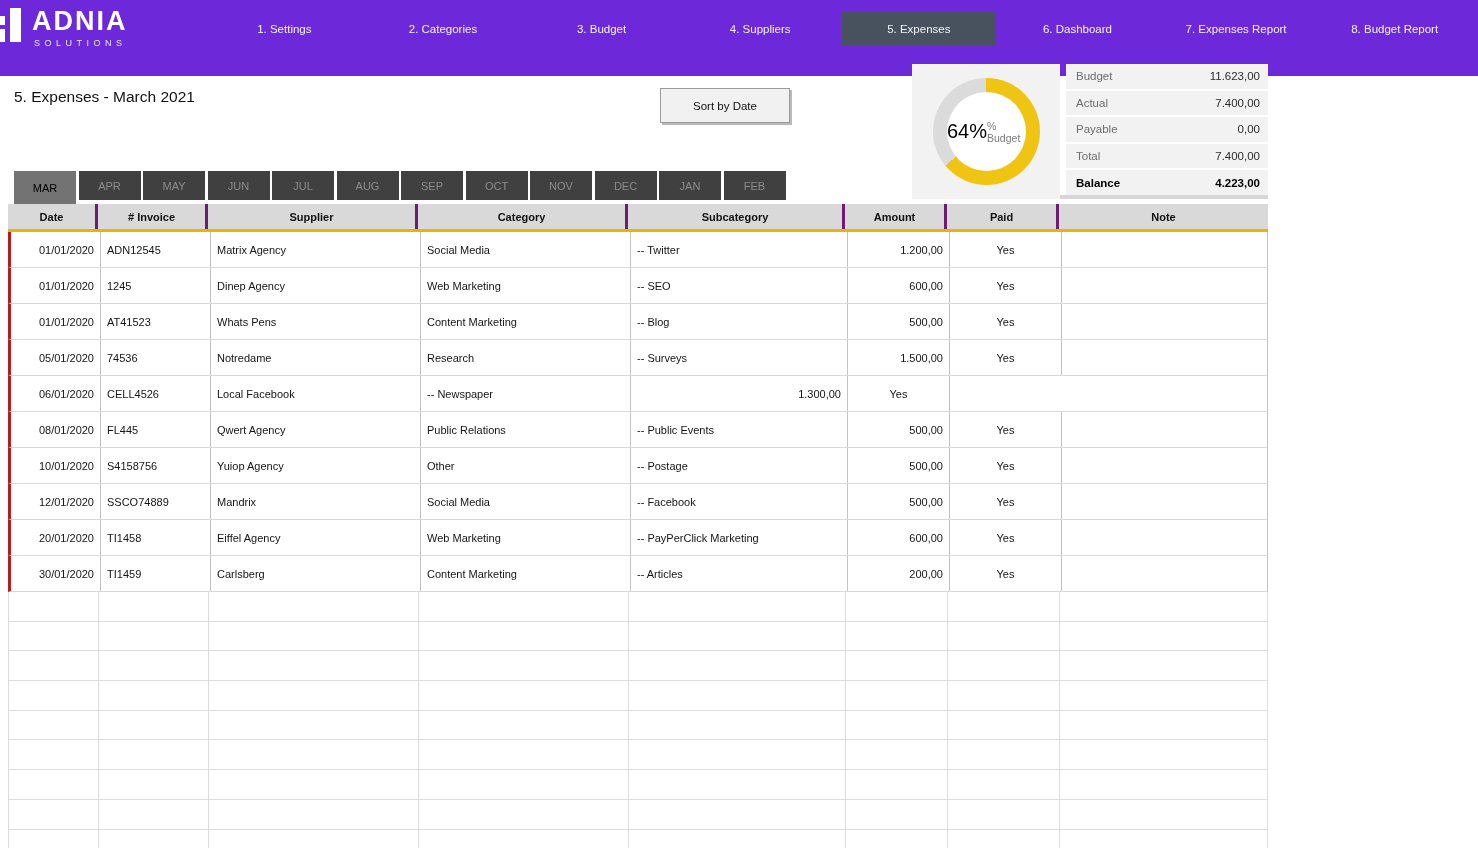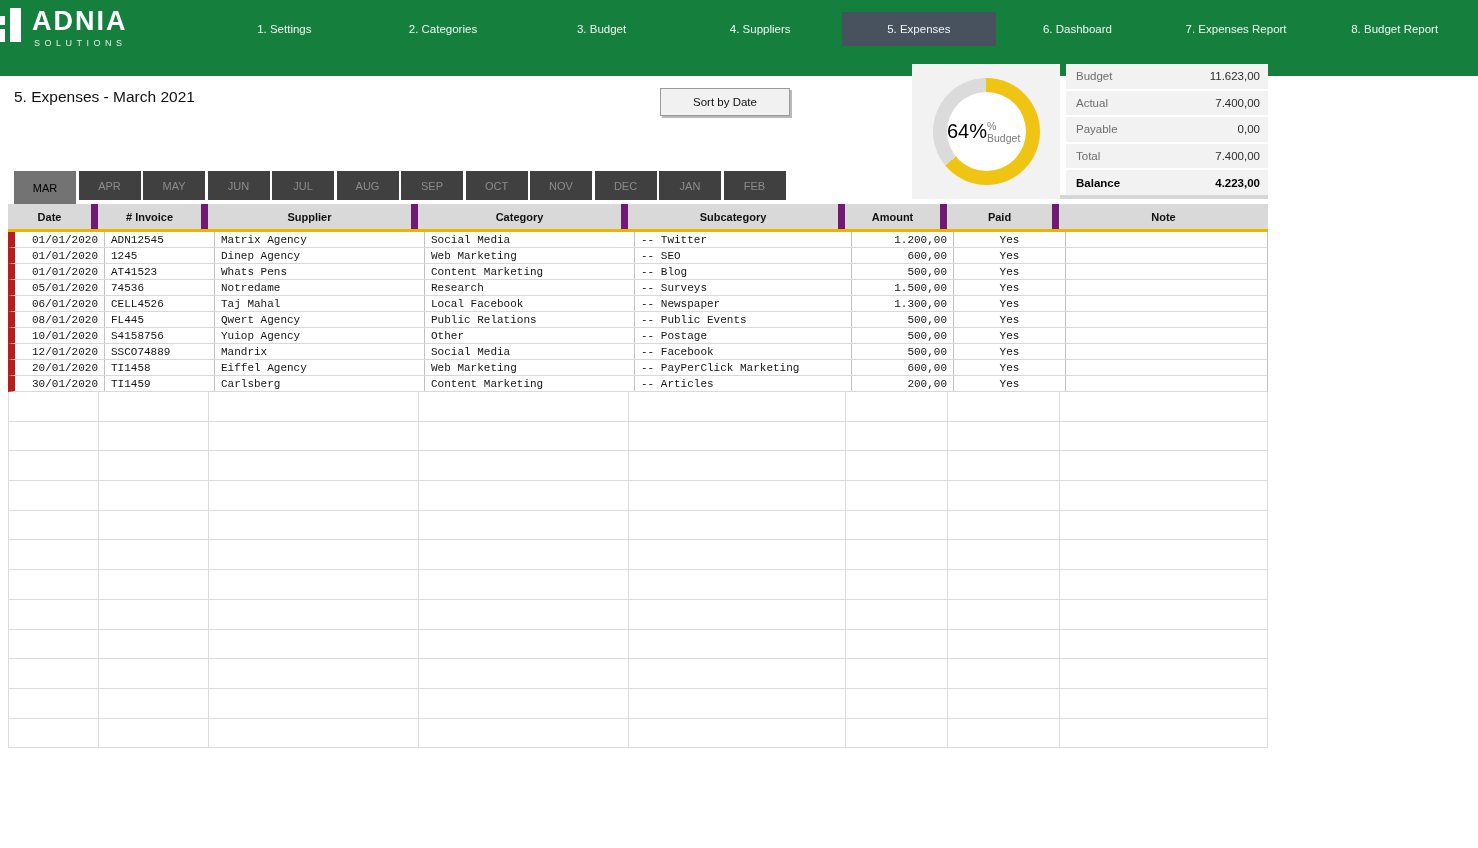--- a/index.html
+++ b/index.html
@@ -1,36 +1,36 @@
 <!DOCTYPE html>
 <html><head>
 <meta charset="utf-8">
 <style>
   * { margin:0; padding:0; box-sizing:border-box; }
   html,body { width:1478px; height:848px; }
   body { font-family:"Liberation Sans", sans-serif; background:#fff; overflow:hidden; }
   #app { position:relative; width:1478px; height:848px; background:#fff; overflow:hidden; }
 
   
-  .topnav { position:absolute; left:0; top:0; width:1478px; height:76px; background:#15803d; }
+  .topnav { position:absolute; left:0; top:0; width:1478px; height:76px; background:#6d28d9; }
   .logo { position:absolute; left:0; top:0; width:210px; height:58px; overflow:hidden; }
   .logo-icon { position:absolute; left:-4px; top:8px; width:30px; height:38px; }
   .logo-icon .sq1 { position:absolute; left:0; top:8px;  width:9px;  height:9px;  background:#fff; }
   .logo-icon .sq2 { position:absolute; left:0; top:21px; width:9px;  height:13px; background:#fff; }
   .logo-icon .bar { position:absolute; left:14px; top:0; width:11px; height:34px; background:#fff; }
   .logo-name { position:absolute; left:32px; top:6px; color:#fff; font-size:27px; font-weight:bold; letter-spacing:2px; }
   .logo-sub  { position:absolute; left:34px; top:38px; color:#e9eaec; font-size:9px; letter-spacing:4.5px; }
   .nav-items { position:absolute; left:205px; right:4px; top:0; height:58px; display:flex; align-items:center; }
   .nav-item { flex:1; height:34px; margin:0 2px; display:flex; align-items:center; justify-content:center;
               color:#f2f4f6; font-size:11.5px; cursor:default; }
   .nav-item.active { background:#47525E; }
 
   
   .page-title { position:absolute; left:14px; top:88px; font-size:15.5px; color:#111; }
-  .sort-btn { position:absolute; left:660px; top:88px; width:130px; height:28px; background:#F1F1F1;
+  .sort-btn { position:absolute; left:660px; top:88px; width:130px; height:35px; background:#F1F1F1;
               border:1px solid #9a9a9a; box-shadow:2px 2px 0 #b9b9b9; font-size:11.5px; color:#111;
               display:flex; align-items:center; justify-content:center; font-family:"Liberation Sans",sans-serif; }
 
   
   .summary { position:absolute; left:912px; top:64px; width:356px; height:135px; display:flex; border-bottom:4px solid #d6d6d6; }
   .gauge-box { width:148px; height:135px; background:#F2F2F2; position:relative; margin-right:6px; }
   .donut { position:absolute; left:21px; top:14px; width:107px; height:107px; border-radius:50%; }
   .donut-hole { position:absolute; inset:14px; background:#fff; border-radius:50%;
                 display:flex; flex-direction:row; align-items:center; justify-content:center; }
   .donut-pct { font-size:20px; color:#000; }
@@ -46,25 +46,25 @@
   
   .sheet { position:absolute; left:8px; top:171px; width:1260px; }
   .month-tabs { position:relative; height:33px; padding-left:6px; display:flex; align-items:flex-start; }
   .month-tab { width:62px; height:29px; margin-right:2.5px; background:#404040; color:#8c8c8c;
                font-size:11px; display:flex; align-items:center; justify-content:center; cursor:default; }
   .month-tab.active { background:#737373; color:#000; height:33px; }
 
   .grid-row { display:grid; grid-template-columns:90px 110px 210px 210px 217px 102px 112px 209px; }
   .thead { background:#D9D9D9; height:25px; }
   .th { display:flex; align-items:center; justify-content:center; font-weight:bold; font-size:11px; color:#111;
-        border-right:7px solid #701a75; }
+        border-right:3px solid #701a75; }
   .th:last-child { border-right:none; }
   .yellow-bar { height:3px; background:#E9B502; }
 
-  .trow { height:16px; border-bottom:1px solid #D9D9D9; border-left:7px solid #b91c1c; border-right:1px solid #c3c3c3;font-family:Liberation Mono, monospace; }
+  .trow { height:36px; border-bottom:1px solid #D9D9D9; border-left:3px solid #b91c1c; border-right:1px solid #c3c3c3; }
   .trow .td { display:flex; align-items:center; font-size:11px; color:#141414;
               border-right:1px solid #c3c3c3; padding:0 6px; overflow:hidden; white-space:nowrap; }
   .trow .td:last-child { border-right:none; }
   .td.al-r { justify-content:flex-end; }
   .td.al-c { justify-content:center; }
 
   .erow { height:29.7px; border-bottom:1px solid #DCDCDC; border-left:1px solid #DCDCDC; border-right:1px solid #DCDCDC; }
   .erow .td { border-right:1px solid #DCDCDC; }
   .erow .td:last-child { border-right:none; }
 </style>
@@ -194,21 +194,20 @@
           <div class="td ">Notredame</div>
           <div class="td ">Research</div>
           <div class="td ">-- Surveys</div>
           <div class="td al-r">1.500,00</div>
           <div class="td al-c">Yes</div>
           <div class="td "></div>
         </div>
         <div class="grid-row trow">
           <div class="td al-r">06/01/2020</div>
           <div class="td ">CELL4526</div>
-          <div class="td ">Taj Mahal</div>
           <div class="td ">Local Facebook</div>
           <div class="td ">-- Newspaper</div>
           <div class="td al-r">1.300,00</div>
           <div class="td al-c">Yes</div>
           <div class="td "></div>
         </div>
         <div class="grid-row trow">
           <div class="td al-r">08/01/2020</div>
           <div class="td ">FL445</div>
           <div class="td ">Qwert Agency</div>

